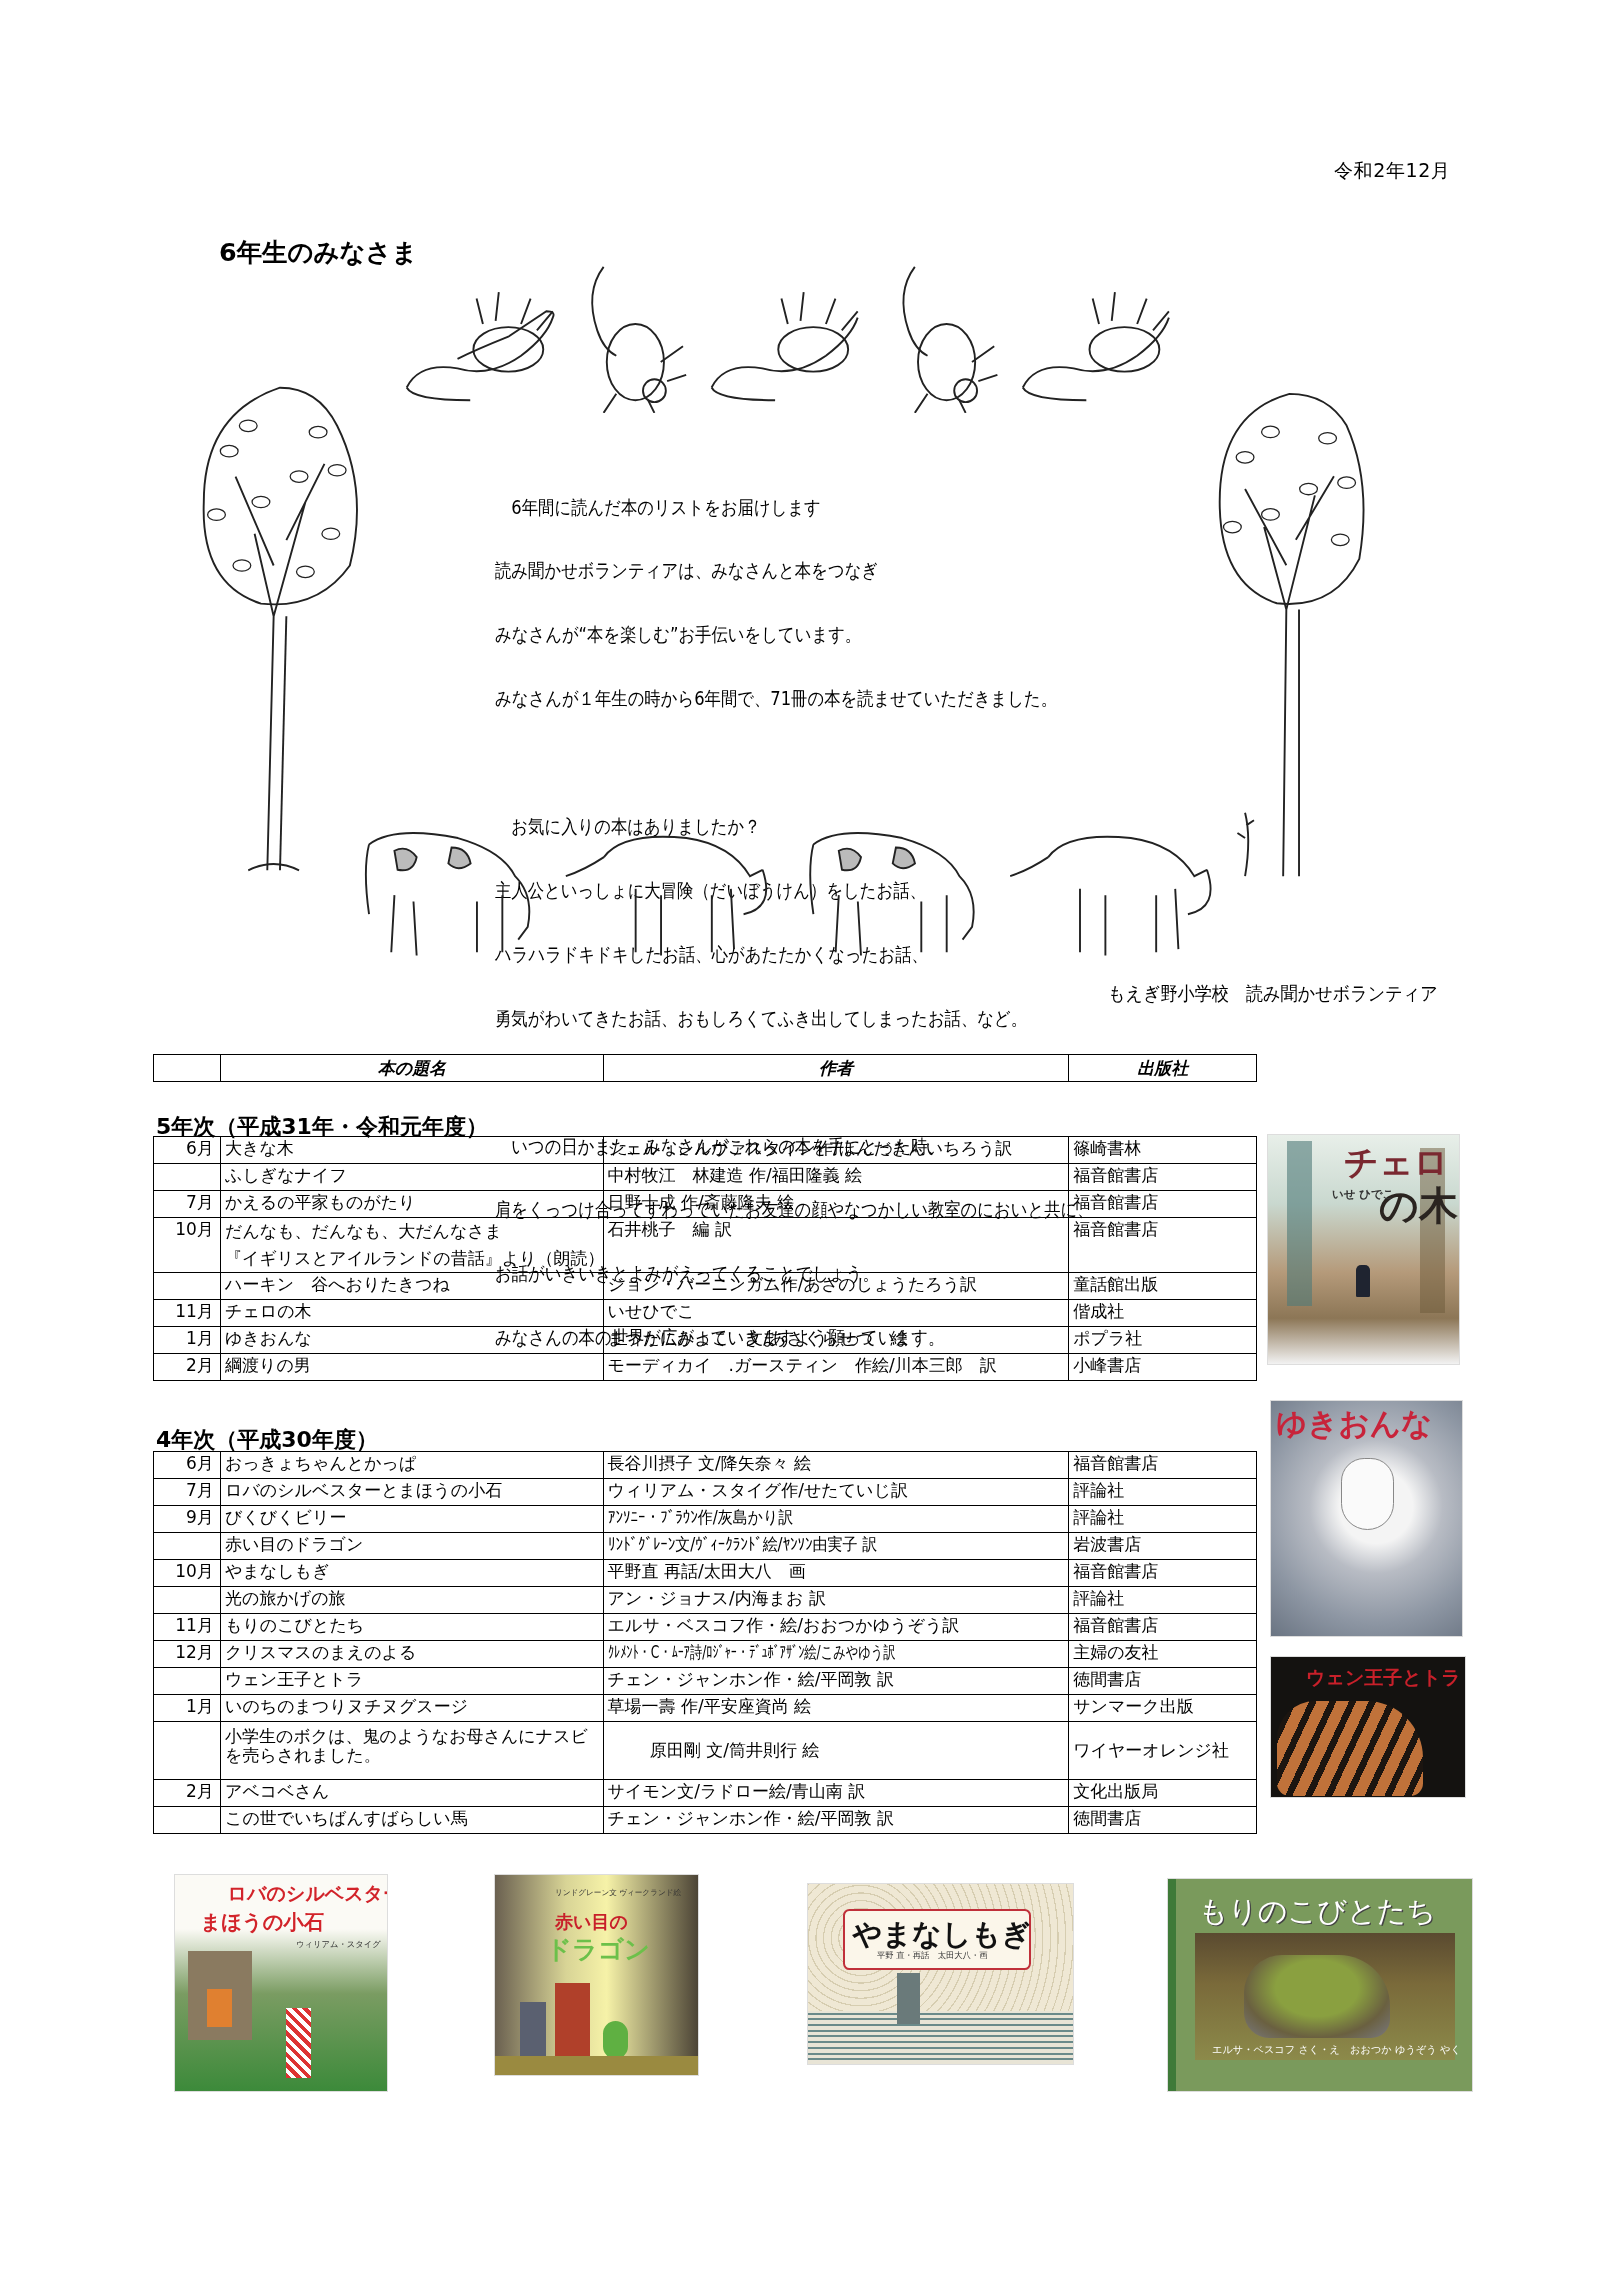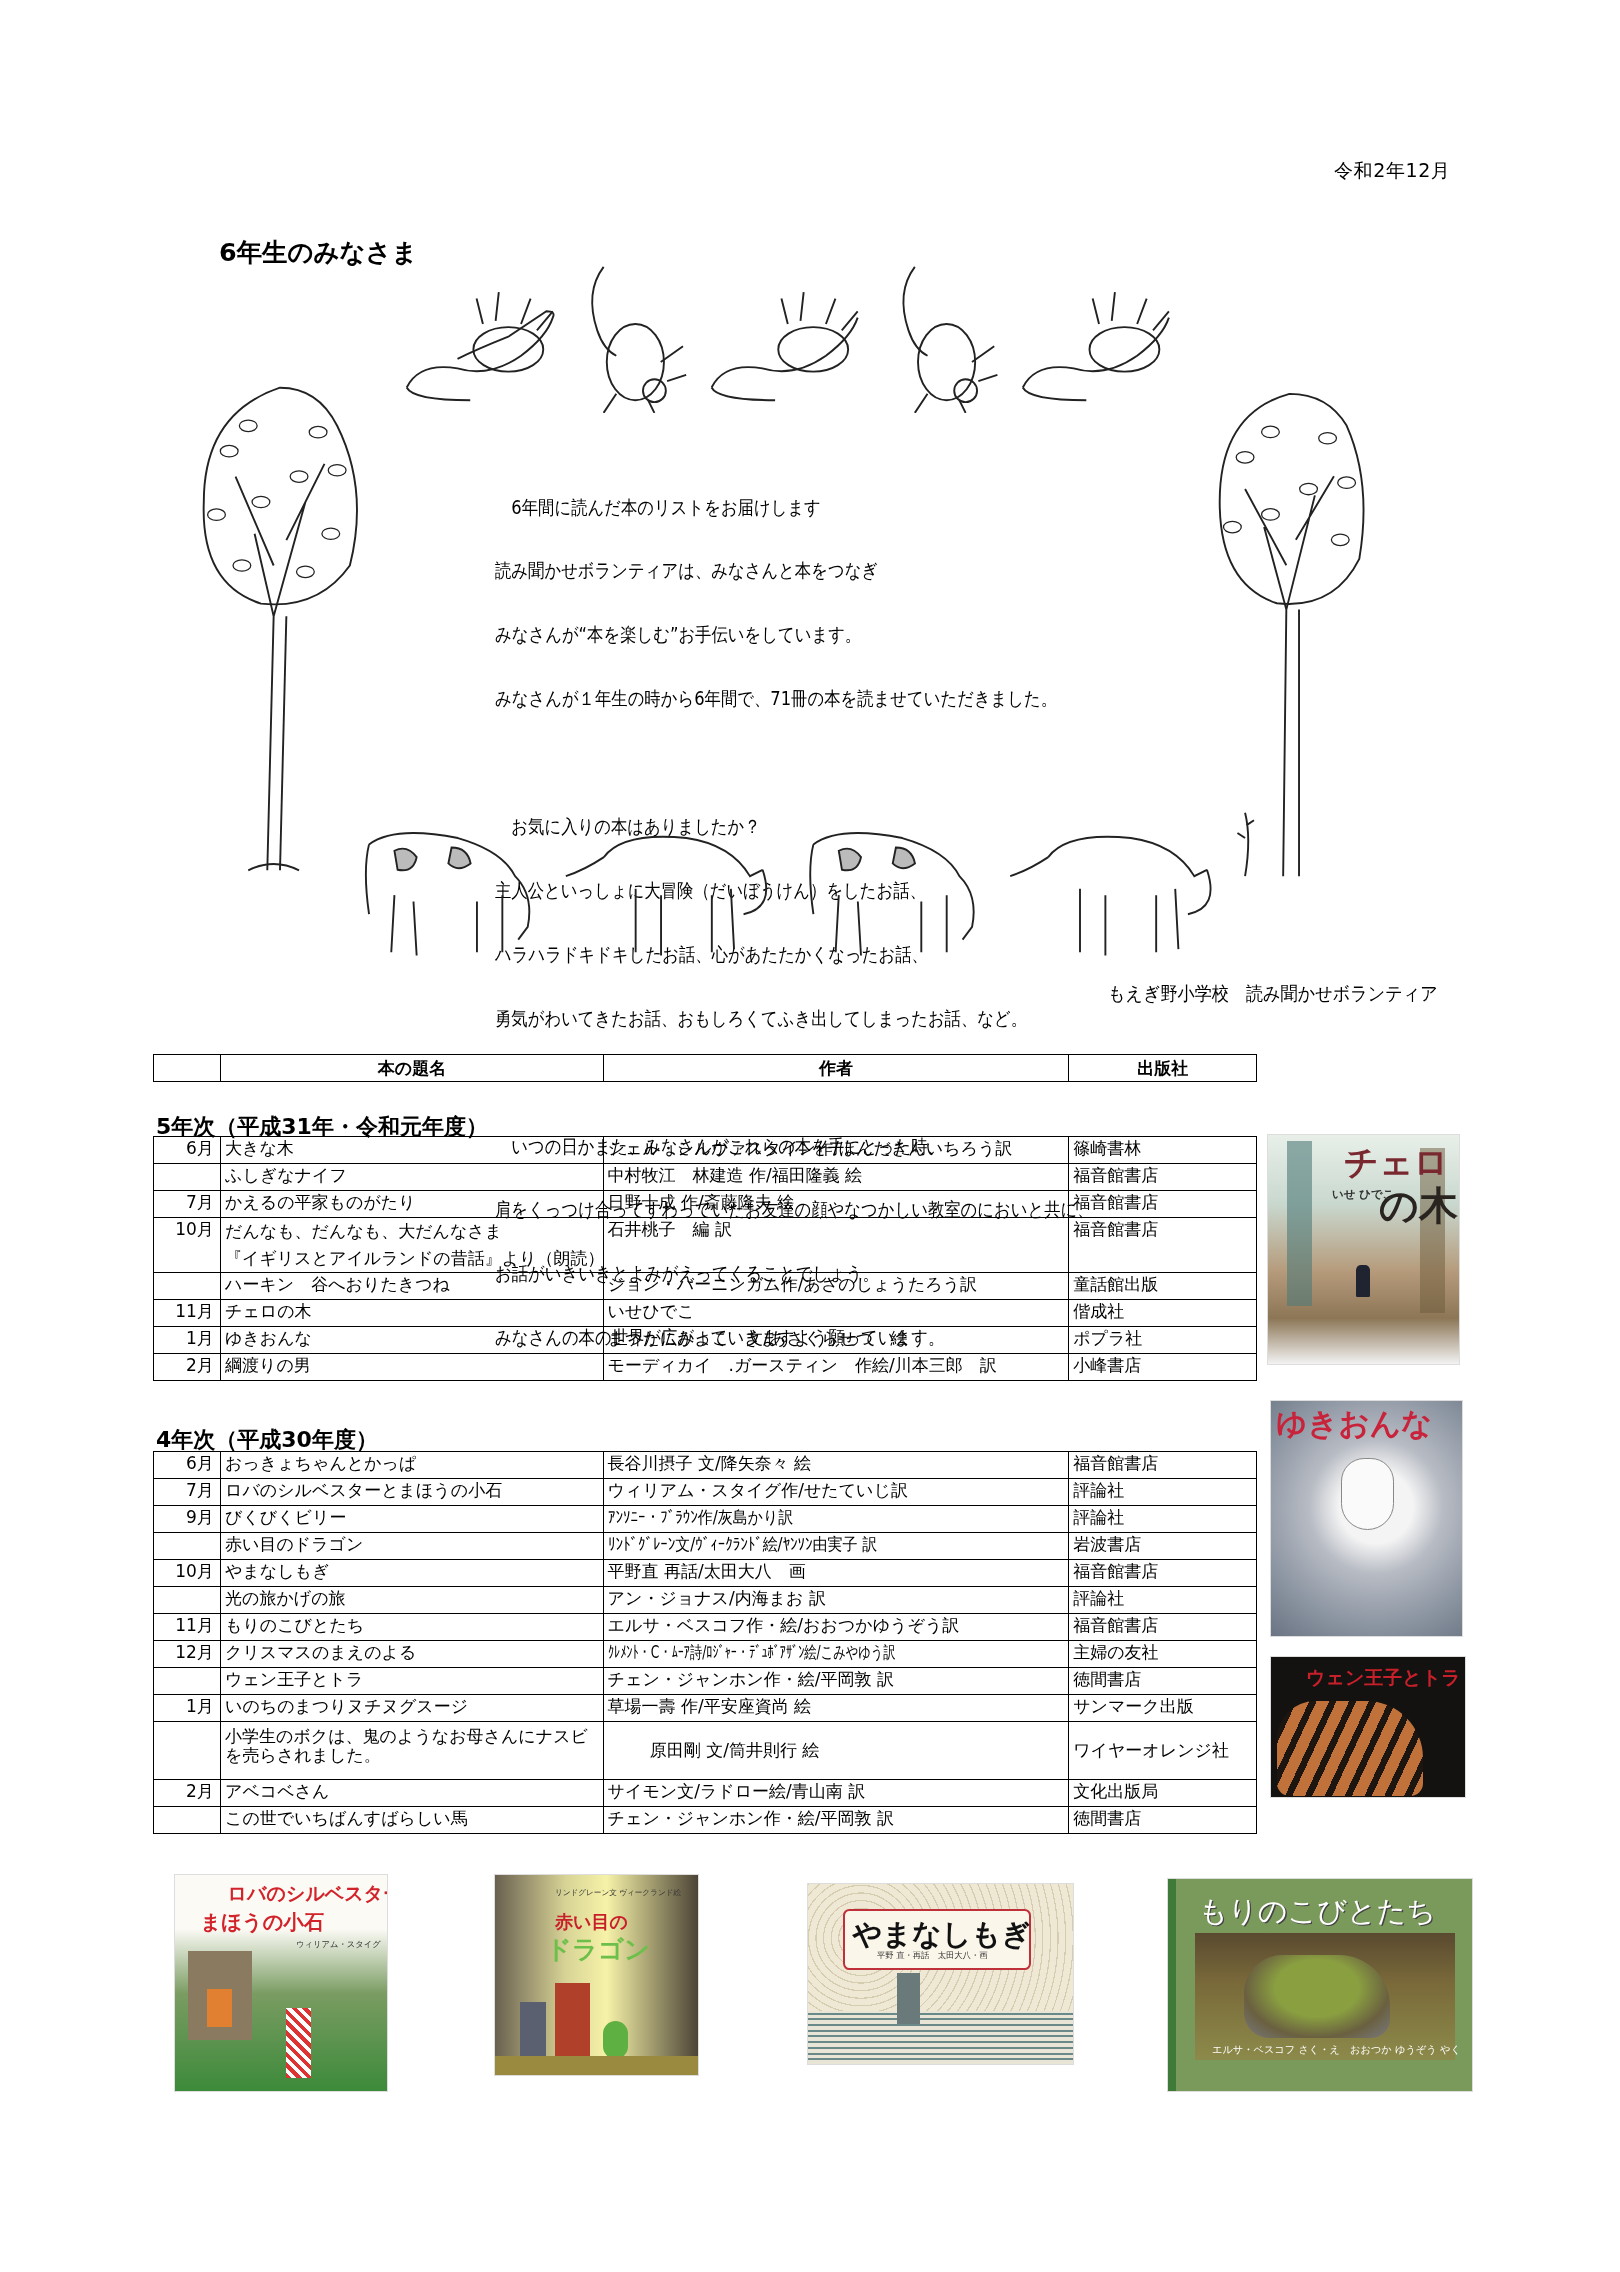--- a/index.html
+++ b/index.html
@@ -18,21 +18,21 @@
   table.grid { border-collapse: collapse; position: absolute; left: 153px; width: 1096px; table-layout: fixed; }
   table.grid td, table.grid th {
     border: 1.9px solid #000; font-size: 17px; padding: 0 3.8px; vertical-align: top;
     white-space: nowrap; overflow: hidden;
   }
   table.grid .c-month { width: 56px; text-align: right; padding-right: 6.4px; }
   table.grid .c-title { width: 374px; }
   table.grid .c-author { width: 457px; }
   table.grid .c-pub { width: 179px; }
   table.grid tr { height: 27px; }
-  table.header { top: 1054px; }
+  table.header { top: 1054px; font-style: italic; }
   table.header th { font-weight: bold; text-align: center; height: 25.4px; vertical-align: middle; }
   .narrow { display: inline-block; transform: scaleX(0.88); transform-origin: left center; }
   .xnarrow { display: inline-block; transform: scaleX(0.72); transform-origin: left center; }
   .section { position: absolute; left: 156px; font-size: 22px; font-weight: bold; }
   .smalltitle { font-size: 15.2px; white-space: normal !important; line-height: 19px; padding-top: 5.1px !important; }
   td.twoline { white-space: pre !important; line-height: 27px; }
 
   
   .illus { position: absolute; }
   .cover { position: absolute; overflow: hidden; border: 0.6px solid #ddd; }

